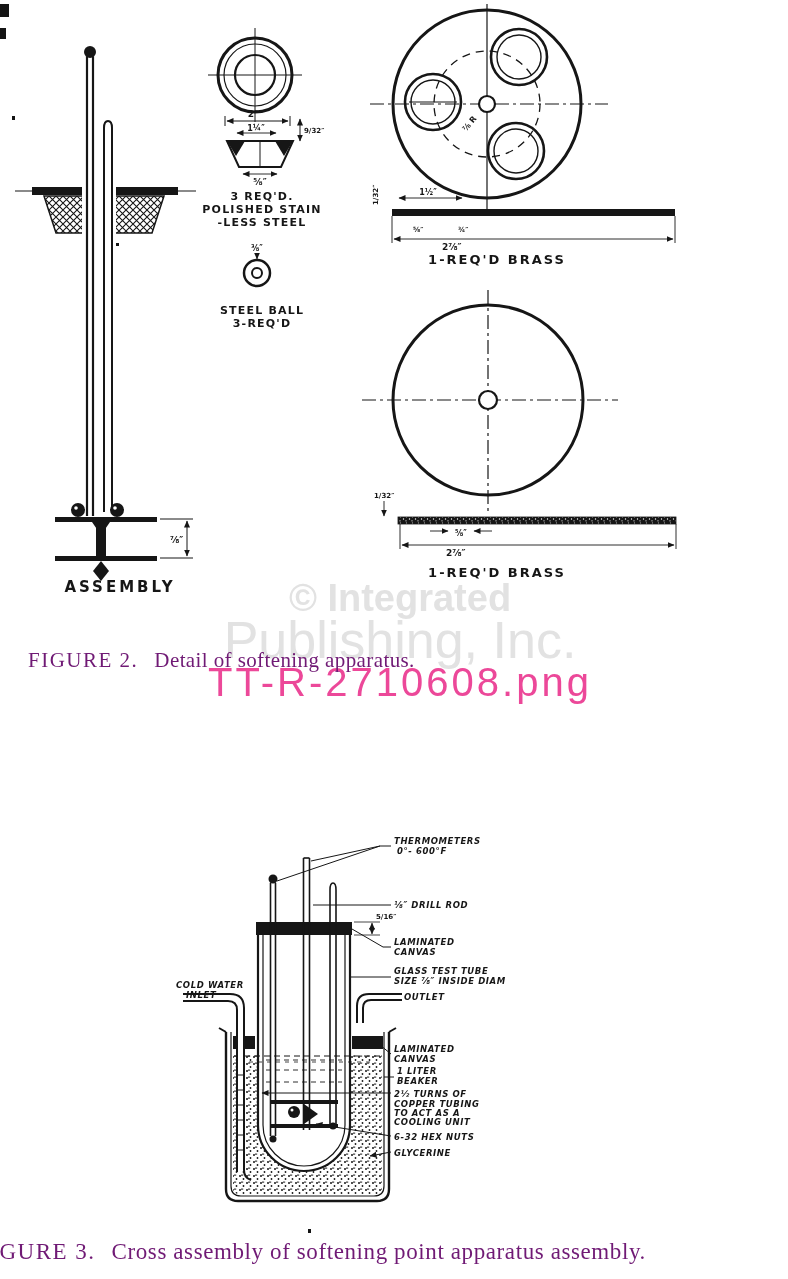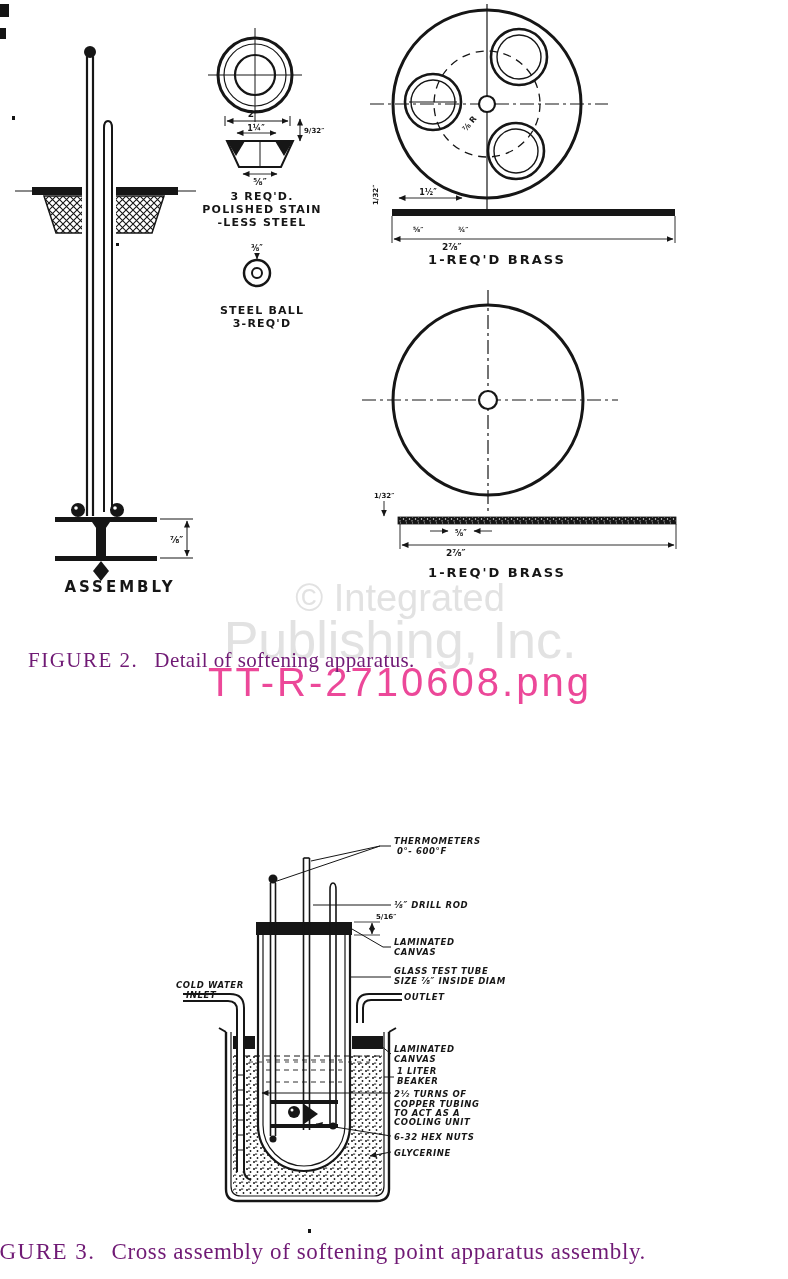--- a/index.html
+++ b/index.html
@@ -21,21 +21,21 @@
   .hl{font:italic 700 8.5px "DejaVu Sans",sans-serif;letter-spacing:0.6px;fill:#161616;}
   
   .cap{position:absolute;color:#701a75;font-family:"Liberation Serif",serif;white-space:nowrap;}
   .cap .lbl{letter-spacing:1.5px;}
   .cap .txt{margin-left:16px;}
   .cap2{left:28px;top:648px;font-size:21px;letter-spacing:0.4px;}
   .cap3{left:-24px;top:1239px;font-size:23px;letter-spacing:0.6px;}
   
   .wm{position:absolute;left:120px;top:577px;width:560px;text-align:center;
       color:#e2e2e2;line-height:42px;font-size:40px;}
-  .wm .l1{font-size:38px;display:block;}
+  .wm .l1{font-size:38px;display:block;font-weight:bold;}
   .wm .l2{font-size:52px;display:block;}
   .wm .l3{font-size:40px;display:block;color:#ec4899;letter-spacing:3px;}
   
   .art{position:absolute;background:#141414;}
   .a1{left:0;top:4px;width:9px;height:13px;}
   .a2{left:0;top:28px;width:6px;height:11px;}
   .d1{left:12px;top:116px;width:3px;height:4px;}
   .d2{left:116px;top:243px;width:3px;height:3px;}
   .d3{left:308px;top:1229px;width:3px;height:4px;}
 </style>

